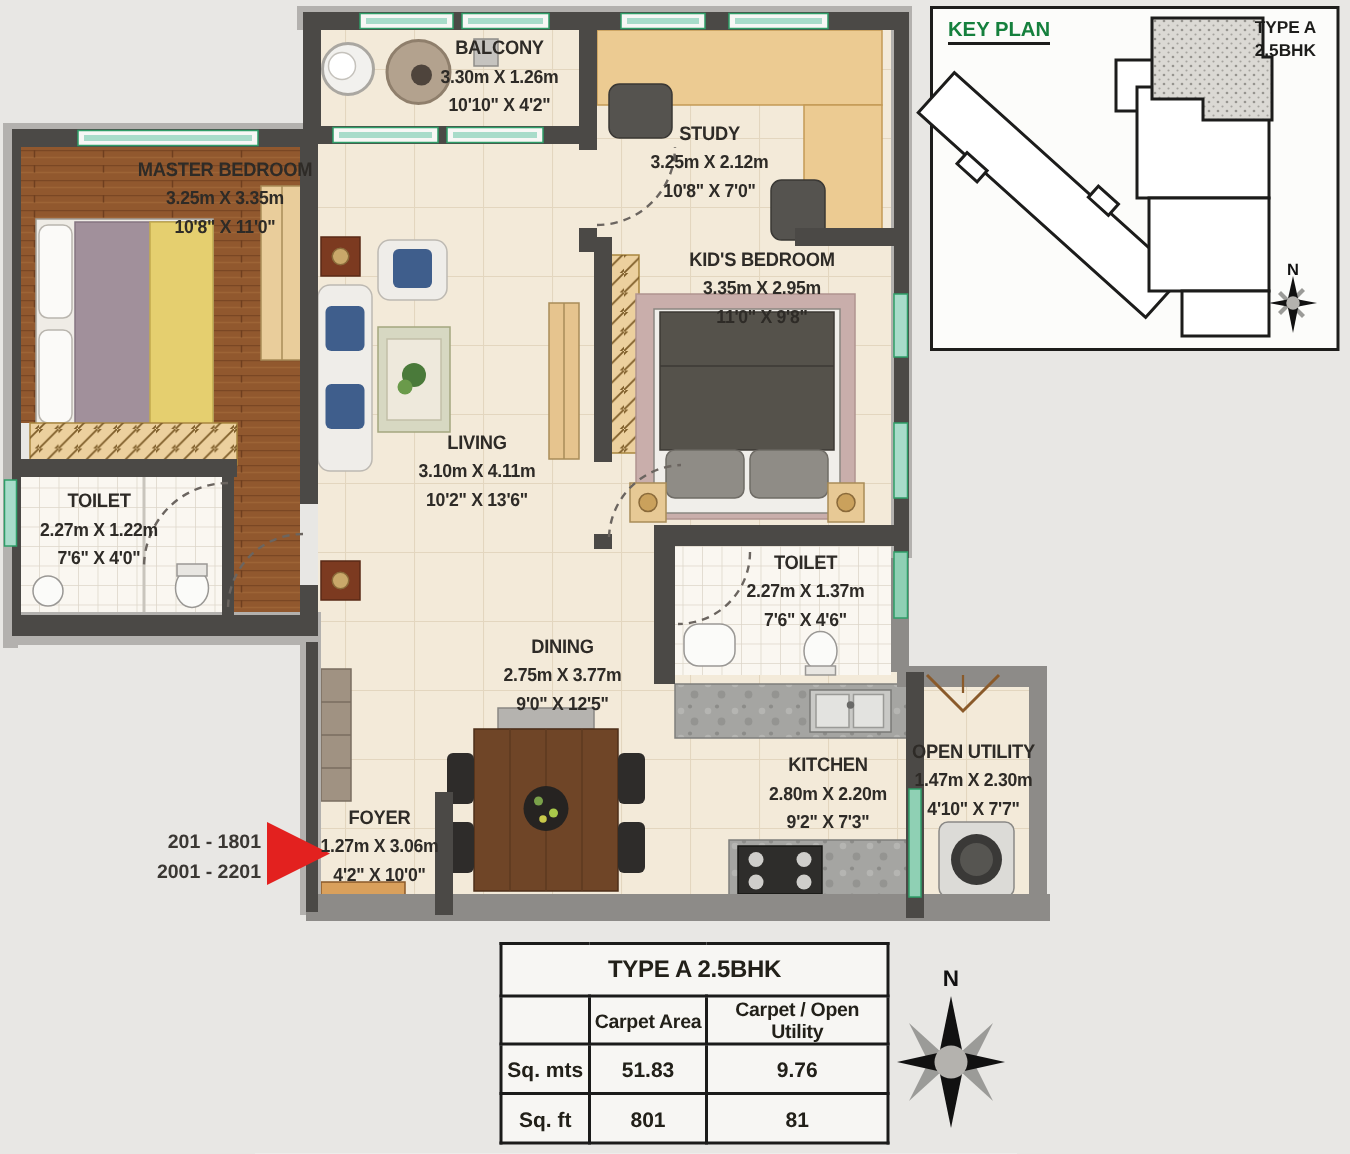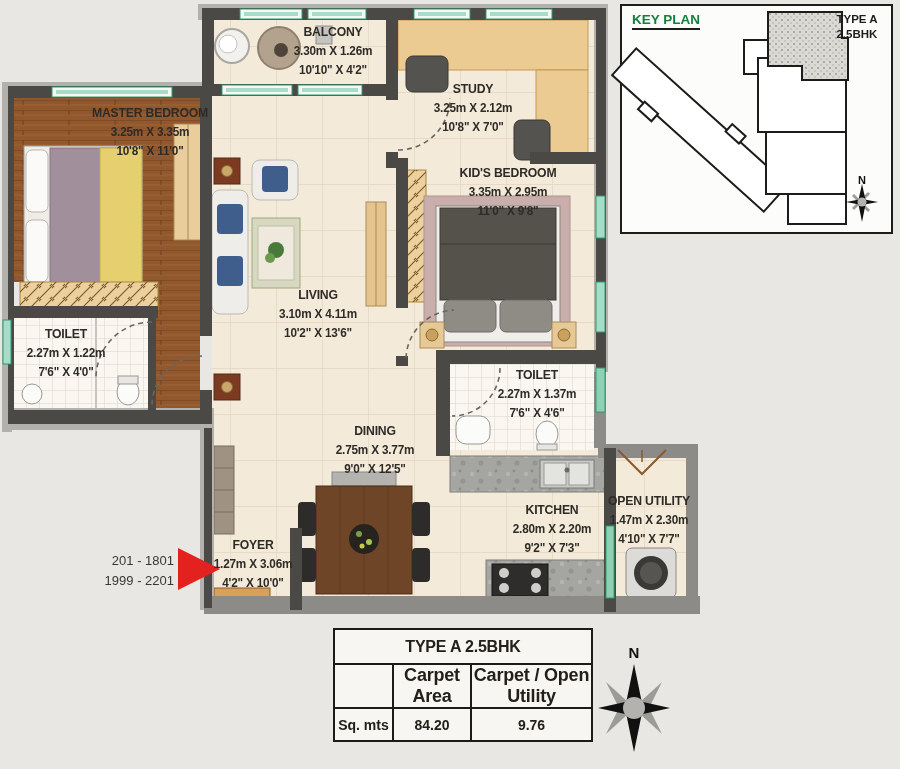--- a/index.html
+++ b/index.html
@@ -6,39 +6,39 @@
   body{font-family:"Liberation Sans", sans-serif;}
   .stage{position:relative;width:900px;height:769px;background:#e8e7e4;overflow:hidden;}
   .stage svg.planart{position:absolute;left:0;top:0;}
   
   .rlabel{position:absolute;text-align:center;transform:translateX(-50%) scaleX(.94);
           color:#2e2b27;font-weight:bold;font-size:12.5px;line-height:19.5px;
           letter-spacing:-0.2px;white-space:nowrap;z-index:3;}
   .rlabel .rname{font-size:13px;}
   
   .floor-range{position:absolute;left:96px;top:551px;width:78px;text-align:right;
-               font-weight:normal;font-size:13px;line-height:20px;color:#3a3733;z-index:3;}
+               font-weight:bold;font-size:13px;line-height:20px;color:#3a3733;z-index:3;}
   
   .keyplan-box{position:absolute;left:620px;top:4px;width:273px;height:230px;
                background:#fcfcfa;border:2px solid #1d1d1b;box-sizing:border-box;z-index:0;}
   .kp-title{position:absolute;left:632px;top:12px;font-weight:bold;font-size:13.5px;
             color:#15803d;border-bottom:2px solid #1d1d1b;padding-bottom:1px;z-index:3;}
   .kp-type{position:absolute;left:857px;top:12px;transform:translateX(-50%);
            font-weight:bold;font-size:11.5px;line-height:15px;color:#1d1d1b;z-index:3;}
   .kp-north{position:absolute;left:862px;top:174px;transform:translateX(-50%);
             font-weight:bold;font-size:11px;color:#111;z-index:3;}
   
   .main-north{position:absolute;left:634px;top:644px;transform:translateX(-50%);
               font-weight:bold;font-size:15px;color:#111;z-index:3;}
   
   table.area-table{position:absolute;left:333px;top:628px;width:258px;border-collapse:collapse;
                    background:#f7f6f3;z-index:3;table-layout:fixed;}
   table.area-table td{border:2px solid #1b1b1a;color:#222019;text-align:center;padding:0;}
   td.t-title{height:33px;font-size:16px;font-weight:bold;letter-spacing:-0.2px;}
-  tr.t-head td{height:30px;font-size:18px;font-weight:bold;letter-spacing:-0.2px;}
+  tr.t-head td{height:30px;font-size:13px;font-weight:bold;letter-spacing:-0.2px;}
   tr.t-row td{height:31px;font-size:14px;font-weight:bold;}
   td.t-rowlab{font-size:13px;border-radius:12px;}
 </style>
 </head>
 <body>
 
 <div class="stage">
 
   <div class="keyplan-box"></div>
 
@@ -373,21 +373,21 @@
     <div class="rdim">4'10" X 7'7"</div>
   </div>
   <div class="rlabel" style="left:253px;top:535px;">
     <div class="rname">FOYER</div>
     <div class="rdim">1.27m X 3.06m</div>
     <div class="rdim">4'2" X 10'0"</div>
   </div>
 
   <div class="floor-range">
     <div>201 - 1801</div>
-    <div>1999 - 2201</div>
+    <div>2001 - 2201</div>
   </div>
 
   <div class="kp-title">KEY PLAN</div>
   <div class="kp-type">
     <div>TYPE A</div>
     <div>2.5BHK</div>
   </div>
   <div class="kp-north">N</div>
 
   <div class="main-north">N</div>
@@ -402,19 +402,24 @@
       <tr>
         <td class="t-title" colspan="3">TYPE A 2.5BHK</td>
       </tr>
       <tr class="t-head">
         <td></td>
         <td>Carpet Area</td>
         <td>Carpet / Open Utility</td>
       </tr>
       <tr class="t-row">
         <td class="t-rowlab">Sq. mts</td>
-        <td>84.20</td>
+        <td>51.83</td>
         <td>9.76</td>
+      </tr>
+      <tr class="t-row">
+        <td class="t-rowlab">Sq. ft</td>
+        <td>801</td>
+        <td>81</td>
       </tr>
     </tbody>
   </table>
 
 </div>
 
 </body></html>

